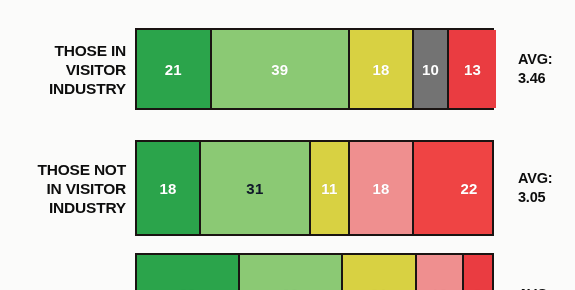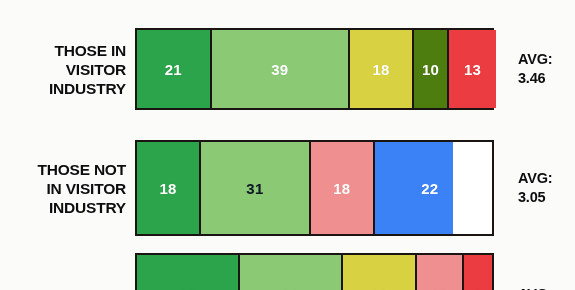--- a/index.html
+++ b/index.html
@@ -110,45 +110,48 @@
       <div class="bar" style="border-color: rgb(26, 20, 18);">
         <div class="seg" style="flex: 0 0 21%; background: rgb(43, 164, 75); border-right-color: rgb(26, 20, 18);">
           <span class="seg-value" style="color: rgb(255, 255, 255);">21</span>
         </div>
         <div class="seg" style="flex: 0 0 39%; background: rgb(139, 201, 116); border-right-color: rgb(26, 20, 18); text-align: right;">
           <span class="seg-value" style="color: rgb(255, 255, 255);">39</span>
         </div>
         <div class="seg" style="flex: 0 0 18%; background: rgb(216, 209, 66); border-right-color: rgb(26, 20, 18);">
           <span class="seg-value" style="color: rgb(255, 255, 255);">18</span>
         </div>
-        <div class="seg" style="flex: 0 0 10%; background: #4d7c0f; border-right-color: rgb(26, 20, 18);">
+        <div class="seg" style="flex: 0 0 10%; background: #737373; border-right-color: rgb(26, 20, 18);">
           <span class="seg-value" style="color: rgb(255, 255, 255);">10</span>
         </div>
         <div class="seg" style="flex: 0 0 13%; background: rgb(234, 60, 65); border-right-color: rgb(26, 20, 18);">
           <span class="seg-value" style="color: rgb(255, 255, 255);">13</span>
         </div>
       </div>
       <div class="avg">AVG:
 3.46</div>
     </div>
     <div class="row row-1">
       <div class="row-label">THOSE NOT
 IN VISITOR
 INDUSTRY</div>
       <div class="bar" style="border-color: rgb(26, 20, 18);">
         <div class="seg" style="flex: 0 0 18%; background: rgb(43, 164, 75); border-right-color: rgb(26, 20, 18);">
           <span class="seg-value" style="color: rgb(255, 255, 255);">18</span>
         </div>
         <div class="seg" style="flex: 0 0 31%; background: rgb(139, 201, 116); border-right-color: rgb(26, 20, 18);">
           <span class="seg-value" style="color: #0f172a;">31</span>
         </div>
+        <div class="seg" style="flex: 0 0 11%; background: rgb(216, 209, 66); border-right-color: rgb(26, 20, 18);">
+          <span class="seg-value" style="color: rgb(255, 255, 255);">11</span>
+        </div>
         <div class="seg" style="flex: 0 0 18%; background: rgb(239, 143, 143); border-right-color: rgb(26, 20, 18);">
           <span class="seg-value" style="color: rgb(255, 255, 255);">18</span>
         </div>
-        <div class="seg" style="flex: 0 0 22%; background: #3b82f6; border-right-color: rgb(26, 20, 18); padding-left: 32px;">
+        <div class="seg" style="flex: 0 0 22%; background: #ef4444; border-right-color: rgb(26, 20, 18); padding-left: 32px;">
           <span class="seg-value" style="color: rgb(255, 255, 255);">22</span>
         </div>
       </div>
       <div class="avg">AVG:
 3.05</div>
     </div>
     <div class="row row-2">
       <div class="row-label"></div>
       <div class="bar" style="border-color: rgb(26, 20, 18);">
         <div class="seg" style="flex: 0 0 29%; background: rgb(43, 164, 75); border-right-color: rgb(26, 20, 18);">

